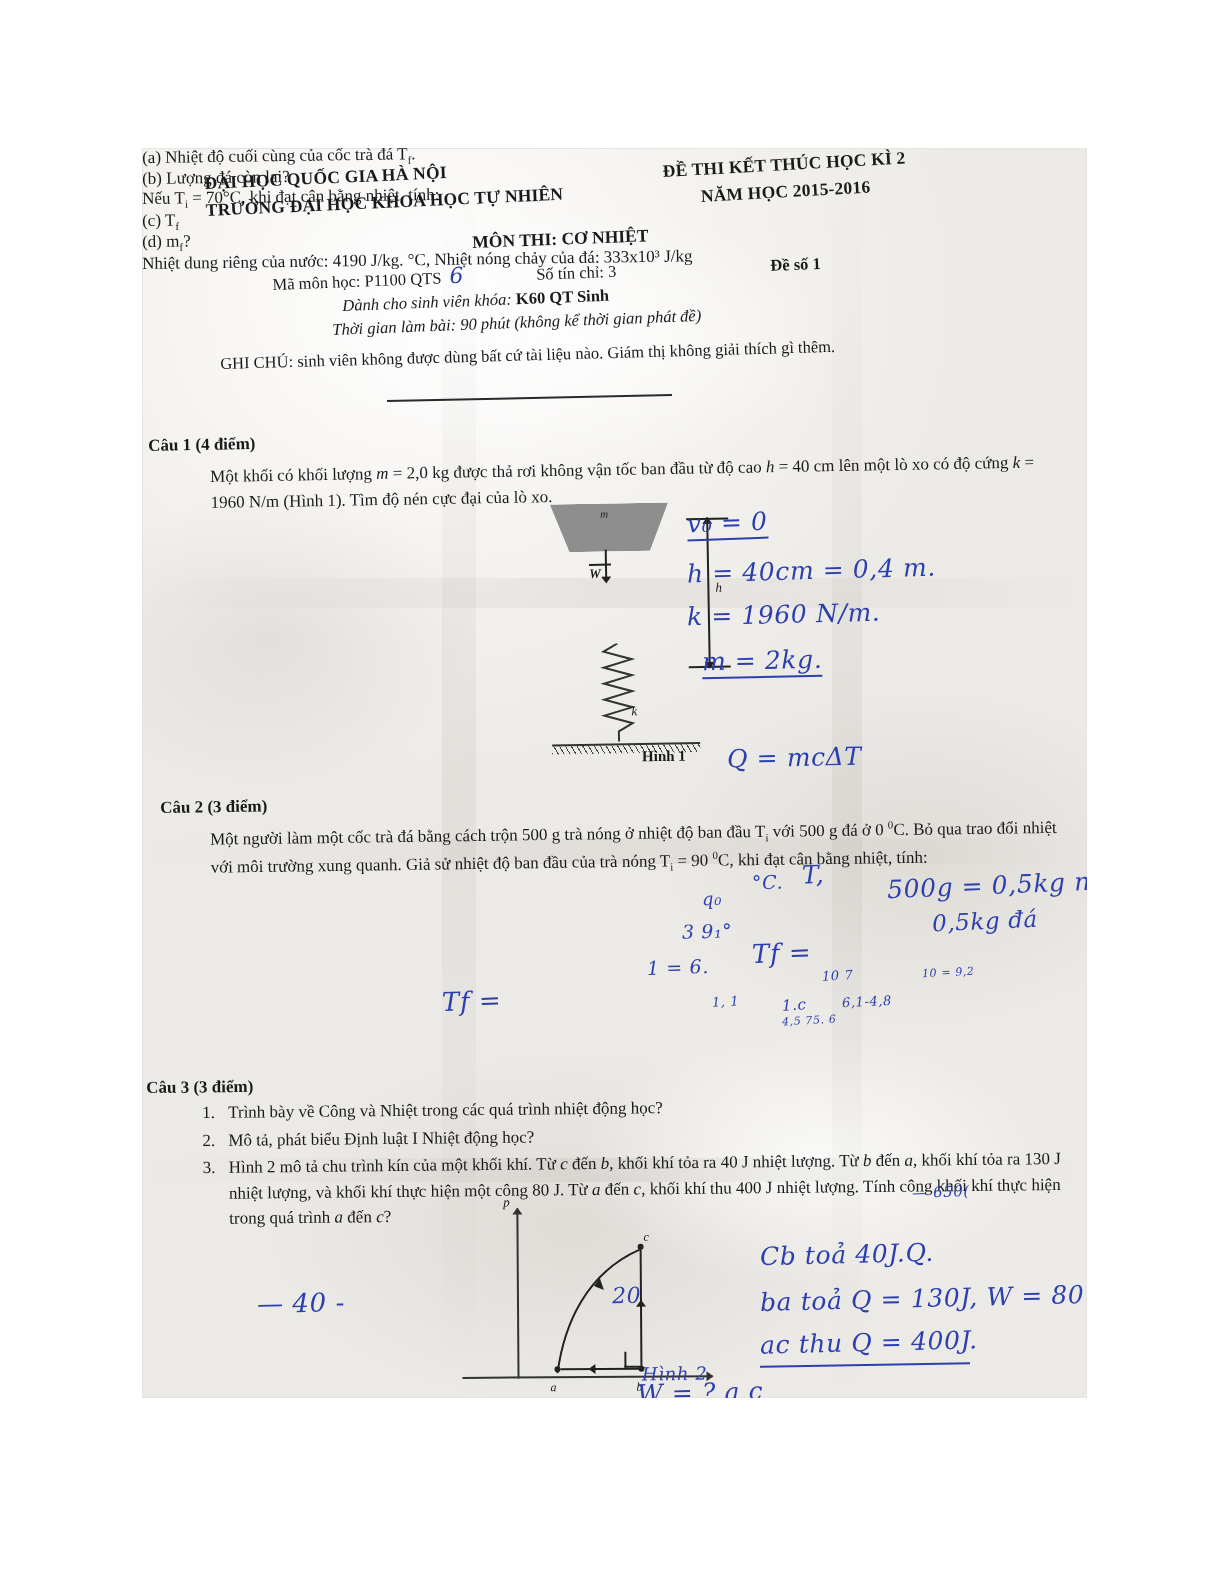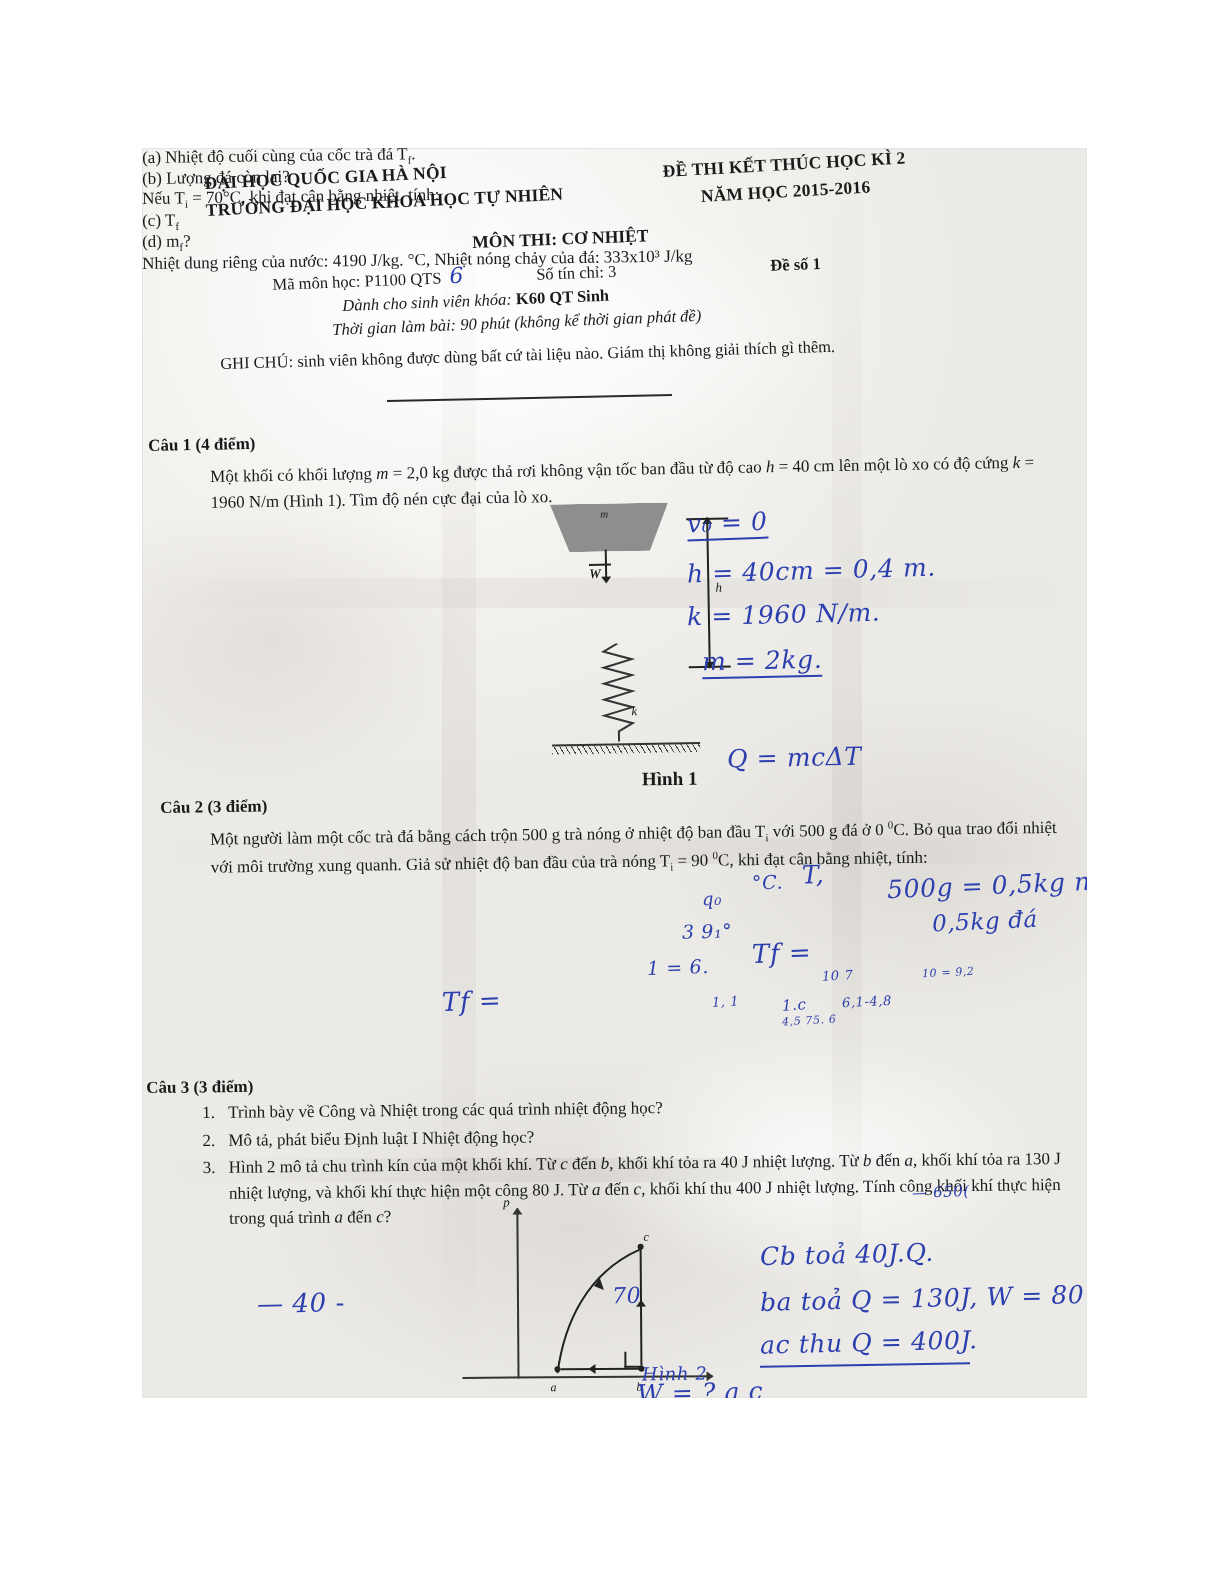--- a/index.html
+++ b/index.html
@@ -264,24 +264,23 @@
   .ground {
     position: absolute;
     left: 38px; top: 240px;
     width: 148px; height: 8px;
     background: repeating-linear-gradient(60deg, #444 0 1px, transparent 1px 5px);
     border-top: 2px solid #333;
   }
   #fig1caption {
     position: absolute;
     left: 500px; top: 600px;
-    font-size: 19px;
+    font-size: 15px;
     font-weight: bold;
     transform: rotate(-0.6deg);
-    margin-top: 20px;
   }
 
   
   #fig2 {
     position: absolute;
     left: 300px; top: 1060px;
     width: 300px; height: 190px;
     transform: rotate(-0.4deg);
   }
   .axisY { position:absolute; left:75px; top:0px; width:2px; height:170px; background:#333; }
@@ -509,18 +508,18 @@
         <div class="lblC">c</div>
       </div>
 
       <div class="hw" id="hw21">— 650(</div>
       <div class="hw" id="hw22">Cb toả 40J.Q.</div>
       <div class="hw" id="hw23">ba toả Q = 130J, W = 80</div>
       <div class="hw" id="hw24">ac thu Q = 400J.</div>
       <div class="hw-underline" style="left:618px; top:1216px; width:210px; transform:rotate(-1deg);"></div>
       <div class="hw" id="hw25">W = ? a c</div>
       <div class="hw" id="hw26">— 40 -</div>
-      <div class="hw" id="hw27">70</div>
+      <div class="hw" id="hw27">20</div>
       <div class="hw" id="hw28">Hình 2</div>
 
     </div>
   </div>
 </div>
 
 </body></html>

